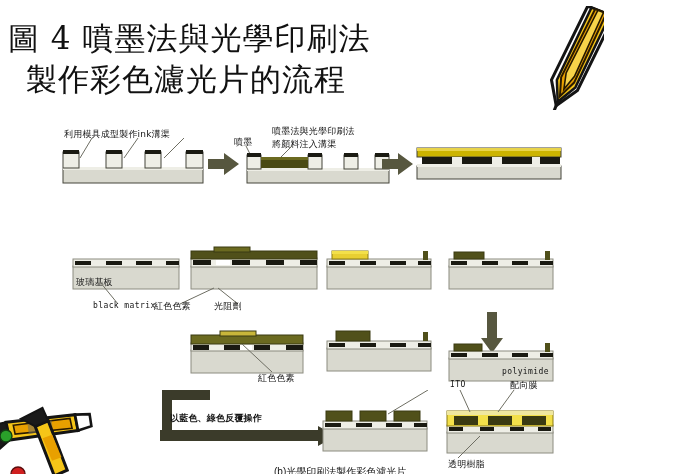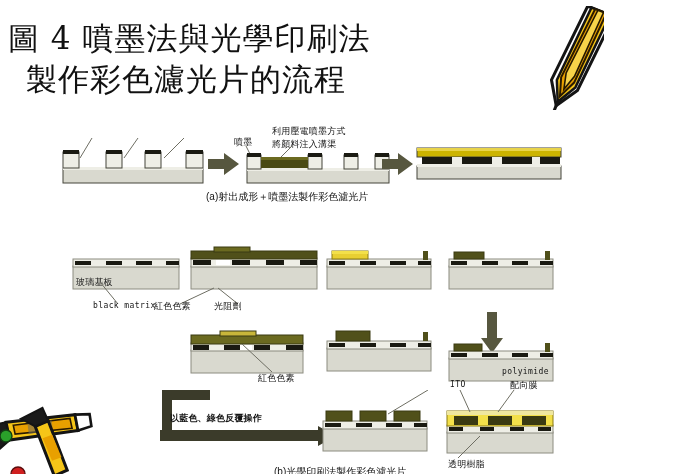--- a/index.html
+++ b/index.html
@@ -64,20 +64,21 @@
     </g>
     <g transform="rotate(58 42 62)">
       <path d="M26 40 L78 50 L76 64 L24 54 Z" fill="#f5c518" stroke="#141414" stroke-width="3"></path>
       <path d="M26 40 L12 38 L10 62 L24 54 Z" fill="#1a1a1a" stroke="#141414" stroke-width="2"></path>
       <path d="M40 44 L64 48 L62 58 L38 54 Z" fill="#e8a000"></path>
     </g>
     <circle cx="10" cy="52" r="6" fill="#2aa02a" stroke="#123d12" stroke-width="1.4"></circle>
     <circle cx="22" cy="90" r="7" fill="#d02020" stroke="#5a0c0c" stroke-width="1.4"></circle>
   </svg>
 
+  <div class="lbl cjk" style="left:64px;top:116px;">利用模具成型製作ink溝渠</div>
 
   <svg style="position:absolute;left:60px;top:124px;width:140px;height:24px;">
     <path d="M32 2 L20 22" stroke="#6e6e63" stroke-width="1" fill="none"></path>
     <path d="M78 2 L64 22" stroke="#6e6e63" stroke-width="1" fill="none"></path>
     <path d="M124 2 L104 22" stroke="#6e6e63" stroke-width="1" fill="none"></path>
   </svg>
 
   <div class="panel" style="left:62px;top:136px;">
     <svg width="142" height="36" viewBox="0 0 142 36">
       <rect x="1" y="21" width="140" height="14" fill="#d9d9cf" stroke="#44443a" stroke-width="1"></rect>
@@ -97,21 +98,21 @@
       </g>
     </svg>
   </div>
 
   <svg class="arrow" style="left:208px;top:141px;width:32px;height:22px;">
     <path d="M0 6 L16 6 L16 0 L31 11 L16 22 L16 16 L0 16 Z" fill="#57573f"></path>
   </svg>
 
   <div class="lbl cjk" style="left:234px;top:124px;">噴墨</div>
 
-  <div class="lbl cjk" style="left:272px;top:113px;">利用壓電噴墨方式</div>
+  <div class="lbl cjk" style="left:272px;top:113px;">噴墨法與光學印刷法</div>
   <div class="lbl cjk" style="left:272px;top:126px;">將顏料注入溝渠</div>
 
   <svg style="position:absolute;left:236px;top:132px;width:70px;height:16px;">
     <path d="M10 2 L16 14" stroke="#6e6e63" stroke-width="1" fill="none"></path>
     <path d="M56 2 L44 14" stroke="#6e6e63" stroke-width="1" fill="none"></path>
   </svg>
 
   <div class="panel" style="left:246px;top:140px;">
     <svg width="144" height="32" viewBox="0 0 144 32">
       <rect x="1" y="18" width="142" height="13" fill="#d9d9cf" stroke="#44443a" stroke-width="1"></rect>
@@ -153,21 +154,20 @@
         <rect x="124" y="11" width="20" height="7"></rect>
       </g>
       <g fill="#eeeee6">
         <rect x="36" y="11" width="10" height="7"></rect>
         <rect x="76" y="11" width="10" height="7"></rect>
         <rect x="116" y="11" width="8" height="7"></rect>
       </g>
     </svg>
   </div>
 
-  <div class="cap" style="left:206px;top:178px;">(a)射出成形＋噴墨法製作彩色濾光片</div>
 
   <div class="panel" style="left:72px;top:246px;">
     <svg width="108" height="32" viewBox="0 0 108 32">
       <rect x="1" y="8" width="106" height="23" fill="#d9d9cf" stroke="#8c8c80" stroke-width="1"></rect>
       <rect x="1" y="1" width="106" height="8" fill="#eeeee6" stroke="#8c8c80" stroke-width="1"></rect>
       <g fill="#1a1a12">
         <rect x="3" y="3" width="16" height="4"></rect>
         <rect x="34" y="3" width="16" height="4"></rect>
         <rect x="64" y="3" width="16" height="4"></rect>
         <rect x="94" y="3" width="13" height="4"></rect>

